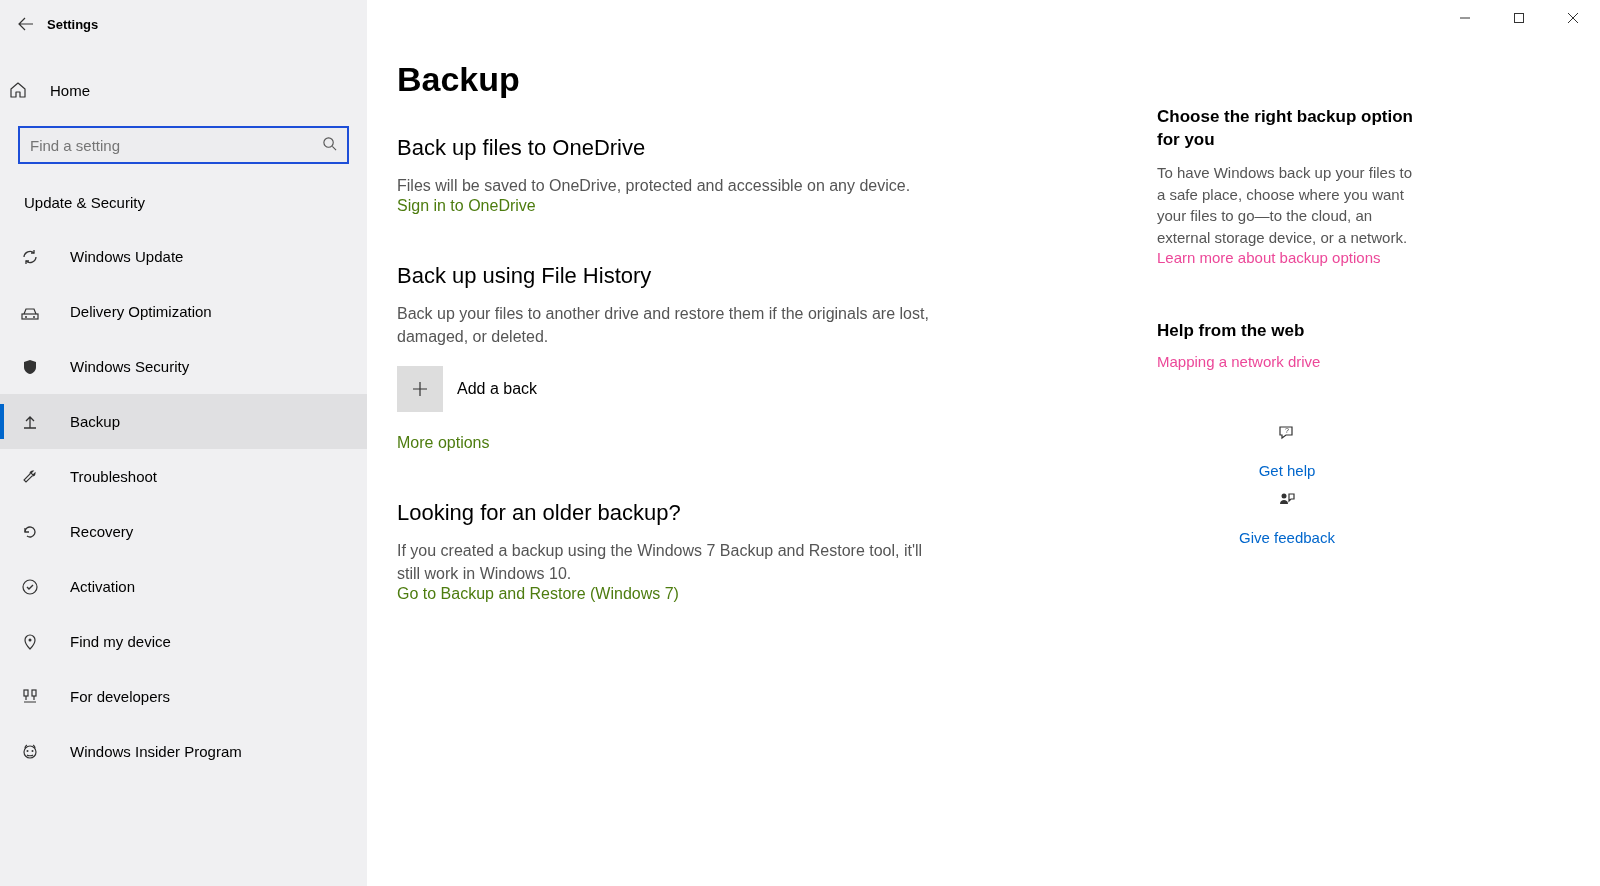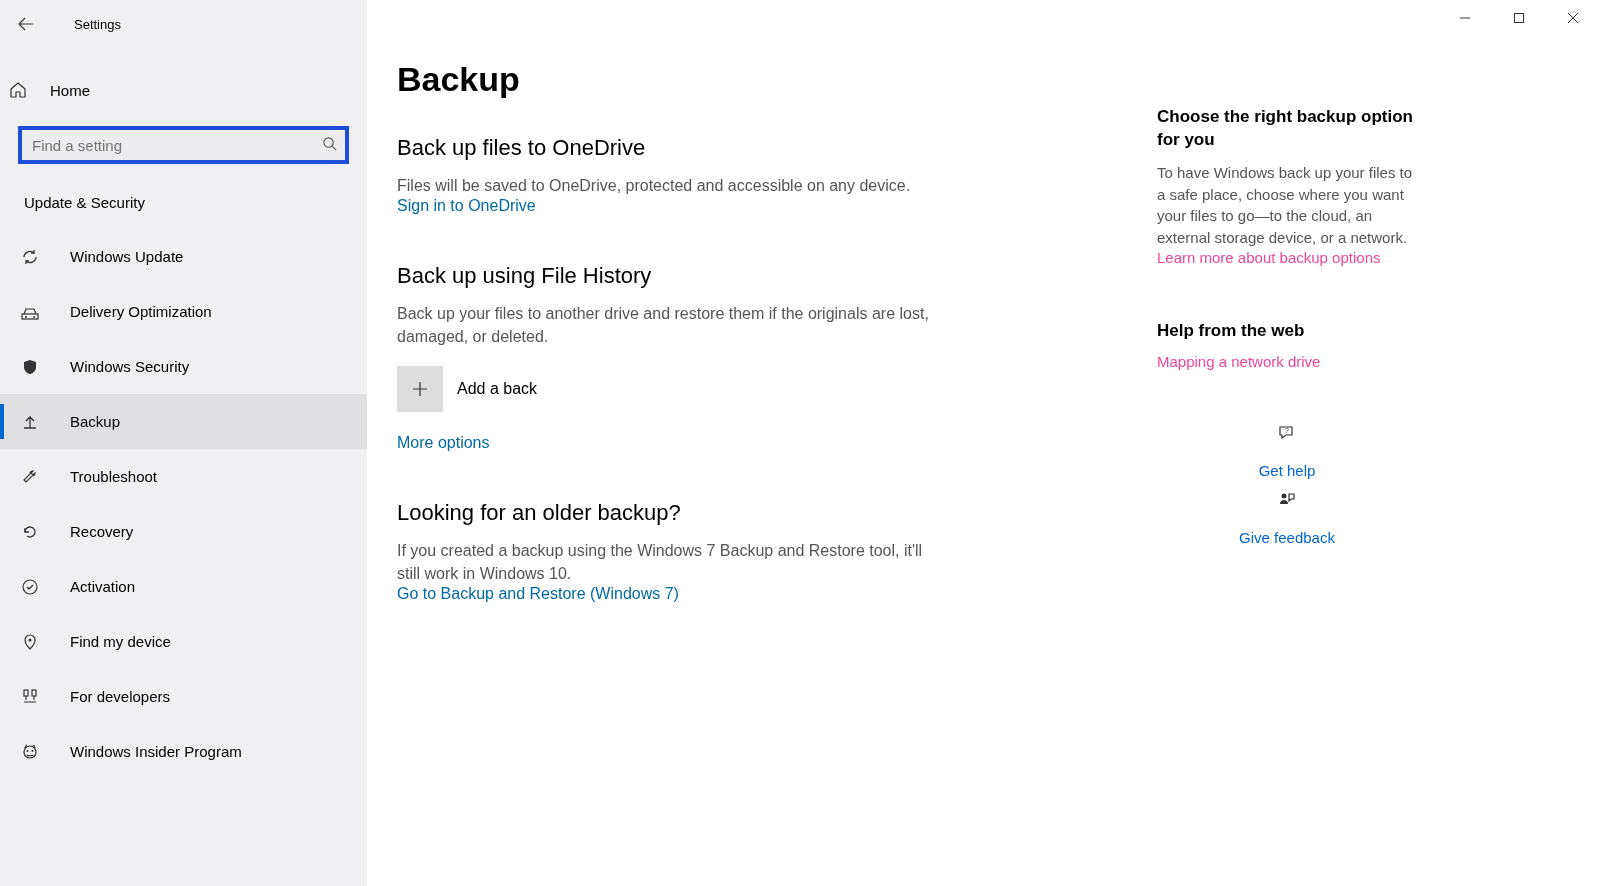--- a/index.html
+++ b/index.html
@@ -17,21 +17,22 @@
   .sidebar {
     width: 367px;
     height: 100%;
     background: #f0f0f2;
   }
   .titlebar {
     display: flex;
     align-items: center;
     height: 48px;
     padding-left: 16px;
-    gap: 38px;
+    gap: 11px;
+    font-weight: bold;
   }
   .back-btn {
     width: 20px; height: 20px;
     display: flex; align-items: center; justify-content: center;
     color: #333;
   }
   .app-title { font-size: 13px; }
   .home-row {
     display: flex; align-items: center;
     height: 48px;
@@ -40,21 +41,21 @@
     gap: 22px;
   }
   .home-row .icon { width: 20px; height: 20px; display:flex; align-items:center; justify-content:center;}
   .home-label { font-size: 15px; }
   .search-wrap {
     padding: 12px 18px 0 18px;
   }
   .search-input {
     width: 100%;
     height: 38px;
-    border: 4px solid #1d4ed8;
+    border: 2px solid #1d4ed8;
     background: #ededef;
     padding: 0 34px 0 10px;
     font-size: 15px;
     outline: none;
   }
   .search-icon {
     position: relative;
     float: right;
     margin-top: -28px;
     margin-right: 12px;
@@ -120,21 +121,21 @@
     margin-bottom: 14px;
   }
   .body-text {
     font-size: 16px;
     color: #555;
     line-height: 1.4;
     max-width: 540px;
   }
   .link {
     font-size: 16px;
-    color: #0369a1;
+    color: #4d7c0f;
     cursor: default;
   }
   .block { margin-bottom: 48px; }
   .add-drive-row {
     display: flex; align-items: center;
     gap: 14px;
     margin: 18px 0 22px 0;
   }
   .add-drive-btn {
     width: 46px; height: 46px;

